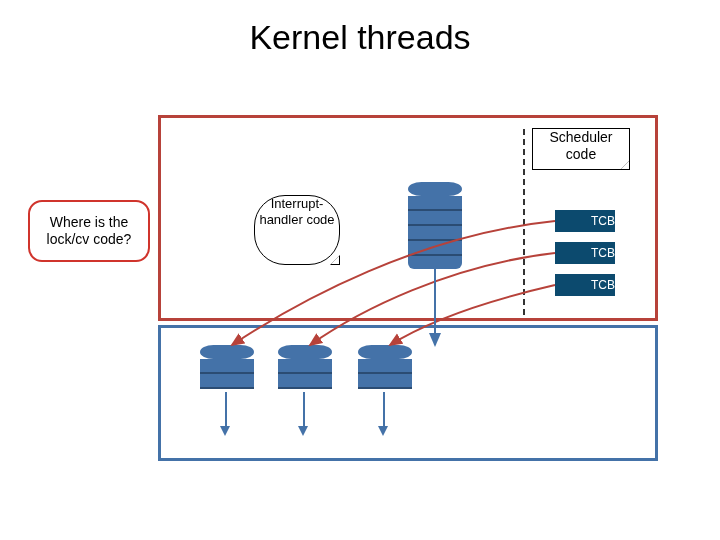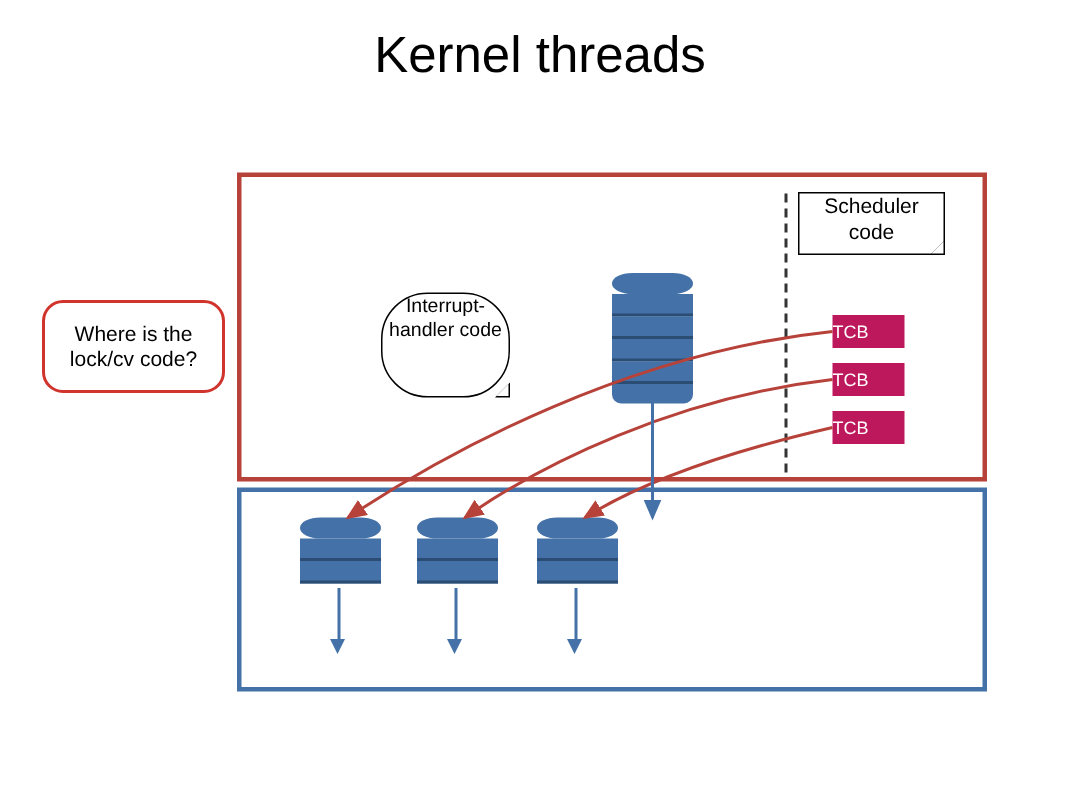--- a/index.html
+++ b/index.html
@@ -156,28 +156,28 @@
     border-bottom: 2px solid #2b4c73;
   }
   .sl1 { left: 200px; top: 345px; }
   .sl2 { left: 278px; top: 345px; }
   .sl3 { left: 358px; top: 345px; }
 
   
   .tcb {
     position: absolute;
     left: 555px;
-    width: 48px;
+    width: 60px;
     height: 22px;
-    background: #be185d;
+    background: #0c4a6e;
     color: #fff;
     font-size: 12px;
     display: flex;
     align-items: center;
-    justify-content: flex-start;
+    justify-content: flex-end;
   }
   .tcb1 { top: 210px; }
   .tcb2 { top: 242px; }
   .tcb3 { top: 274px; }
 
   
   .arrow {
     position: absolute;
     pointer-events: none;
   }

